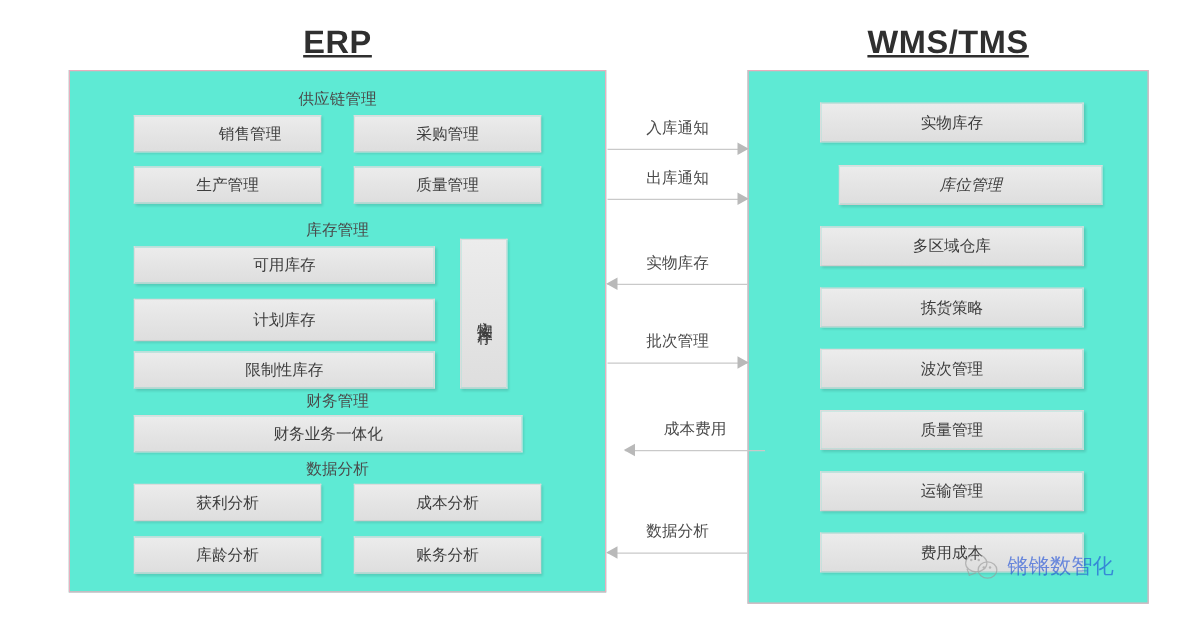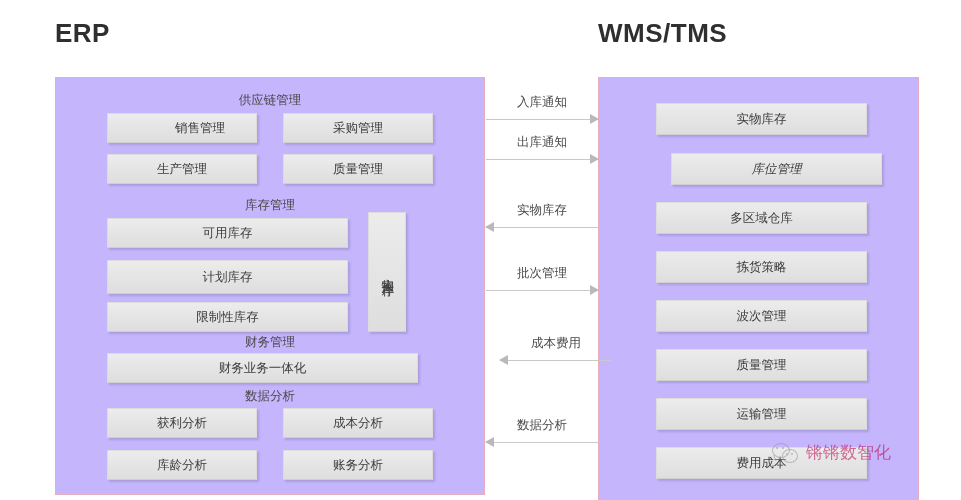--- a/index.html
+++ b/index.html
@@ -13,33 +13,33 @@
   }
   .stage{position:absolute;left:0;top:0;width:961px;height:500px;}
 
   
   .panel-title{
     position:absolute;
     font-size:26px;
     font-weight:bold;
     color:#2f2f2f;
     letter-spacing:.5px;
-    text-align:left;
-    white-space:nowrap;
+    text-align:center;
+    white-space:nowrap;
+    text-decoration:underline;
   }
   #erp-title{left:55px;top:18px;width:430px;}
   #wms-title{left:598px;top:18px;width:321px;}
 
   
   .panel{
     position:absolute;
     border:1.4px solid #e8aebd;
-    background:#c4b5fd;
+    background:#5eead4;
     box-sizing:border-box;
-    margin-top:21px;
   }
   #erp-panel{left:55px;top:56px;width:430px;height:418px;}
   #wms-panel{left:598px;top:56px;width:321px;height:427px;}
 
   
   .group-caption{
     position:absolute;
     font-size:12.5px;
     color:#4a4a4a;
     text-align:center;
@@ -98,21 +98,21 @@
   
   .watermark{
     position:absolute;
     display:flex;
     align-items:center;
     gap:6px;
     opacity:.62;
   }
   .watermark .wm-text{
     font-size:17px;
-    color:#be185d;
+    color:#1d4ed8;
     white-space:nowrap;
     font-weight:500;
   }
   .wechat-glyph{
     position:relative;width:28px;height:22px;flex:none;
   }
   .wechat-glyph .b1,.wechat-glyph .b2{
     position:absolute;border:1.6px solid #9a9a9a;border-radius:50%;
     background:transparent;
   }

